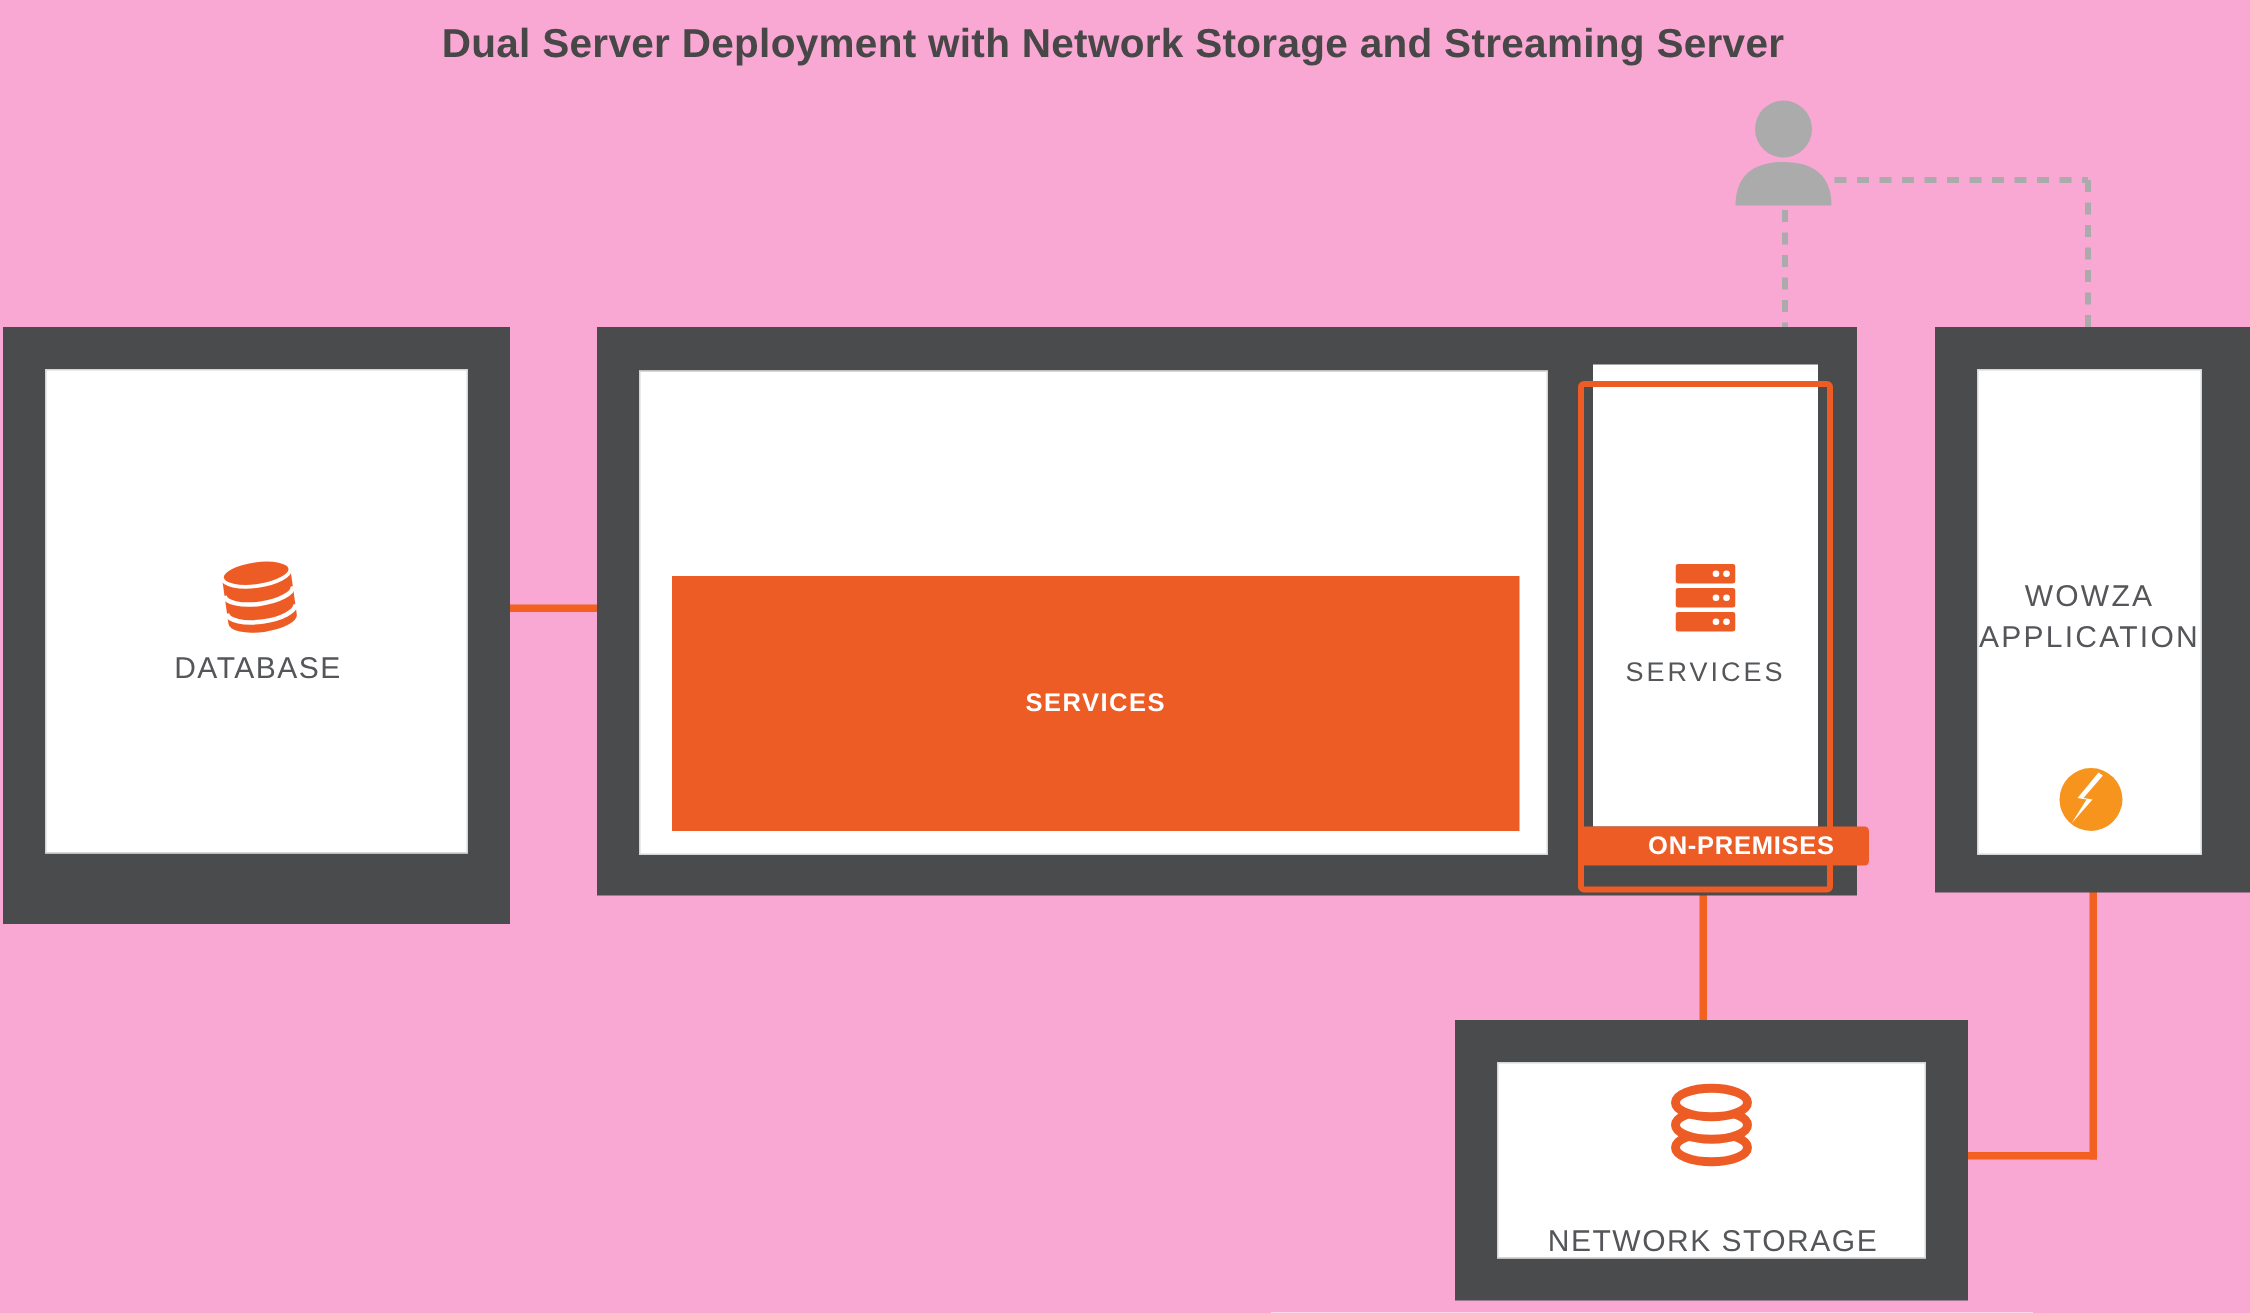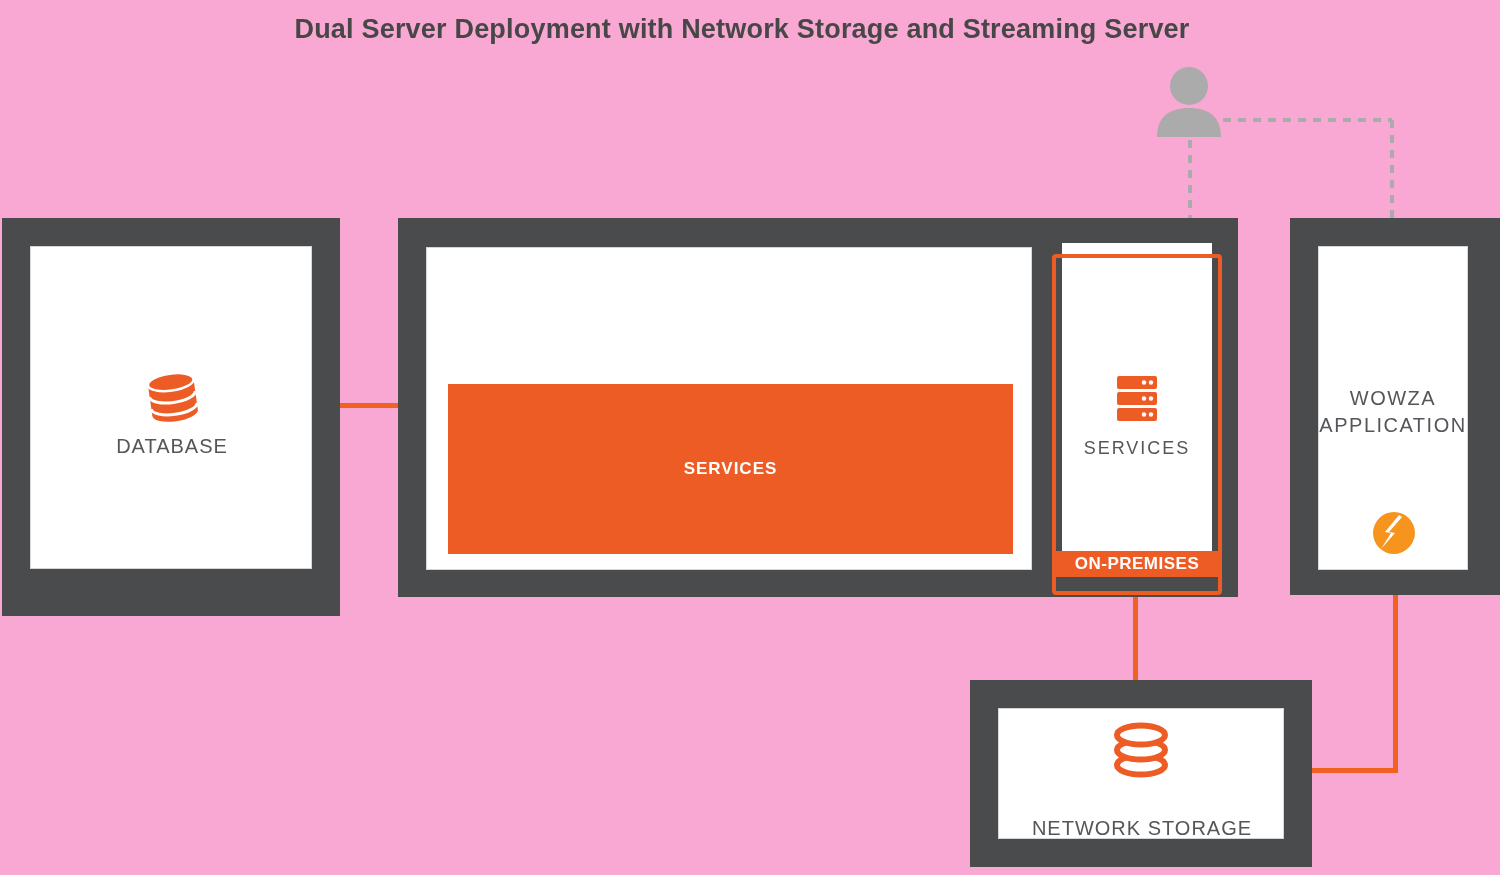--- a/index.html
+++ b/index.html
@@ -84,21 +84,21 @@
       <circle cx="27" cy="22.5" r="2.2" fill="#fff"></circle>
         <circle cx="34" cy="22.5" r="2.2" fill="#fff"></circle>
       <circle cx="27" cy="38.5" r="2.2" fill="#fff"></circle>
         <circle cx="34" cy="38.5" r="2.2" fill="#fff"></circle>
     </svg>
 
     <div class="abs node-label" style="left:664px;top:220px;width:150px;font-size:18px;letter-spacing:2px;">SERVICES</div>
 
     <div class="abs enc-border" style="left:654px;top:36px;width:170px;height:341px;"></div>
 
-    <div class="abs on-prem" style="left:654px;top:333px;width:170px;height:26px;">ON-PREMISES</div>
+    <div class="abs on-prem" style="left:654px;top:333px;width:170px;height:26px;padding-left:24px;">ON-PREMISES</div>
   </div>
 
   <div class="abs frame" style="left:970px;top:680px;width:342px;height:187px;">
     <div class="panel abs" style="left:28px;top:28px;width:286px;height:131px;">
       <svg class="abs" style="left:113px;top:12px;" width="58" height="58" viewBox="0 0 58 58">
         <ellipse cx="29" cy="44" rx="24" ry="9.5" fill="#ffffff" stroke="#EE5C26" stroke-width="6"></ellipse>
         <ellipse cx="29" cy="29" rx="24" ry="9.5" fill="#ffffff" stroke="#EE5C26" stroke-width="6"></ellipse>
         <ellipse cx="29" cy="14" rx="24" ry="9.5" fill="#ffffff" stroke="#EE5C26" stroke-width="6"></ellipse>
       </svg>
       <div class="abs node-label" style="left:0;top:108px;width:286px;">NETWORK STORAGE</div>

